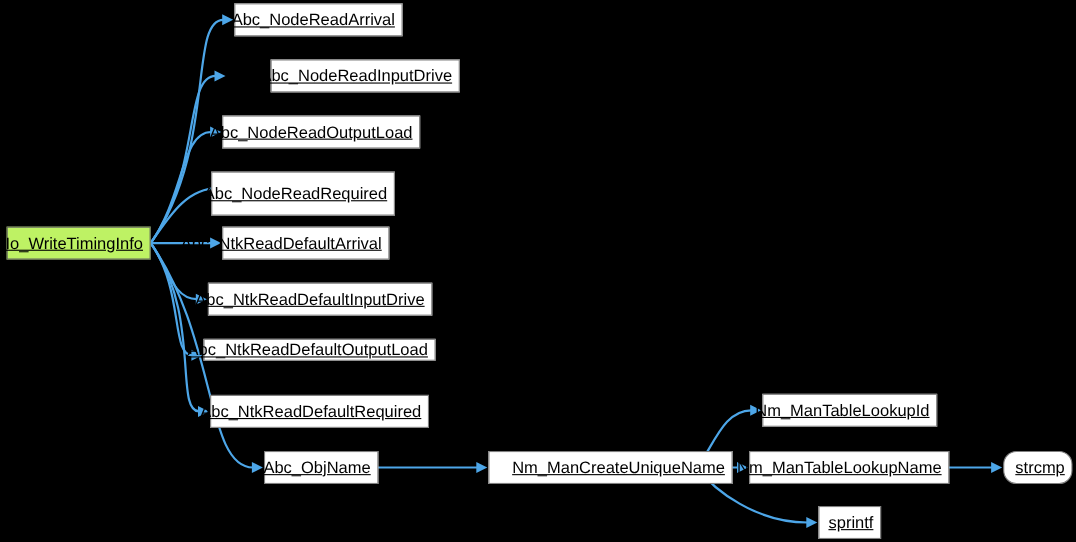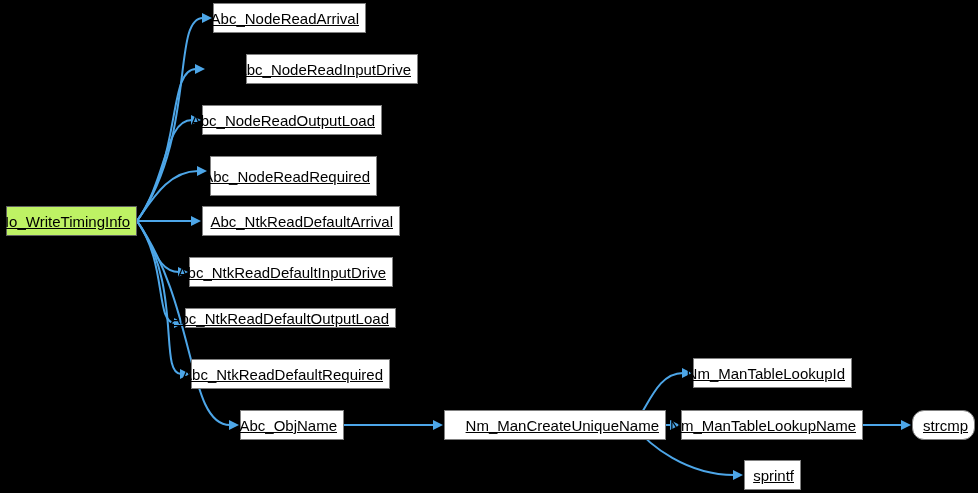--- a/index.html
+++ b/index.html
@@ -116,24 +116,24 @@
       </div>
       <div class="node" style="left: 213px; top: 3px; width: 153px; height: 30px;">
         <span class="node-label">Abc_NodeReadArrival</span>
       </div>
       <div class="node" style="left: 206px; top: 54px; width: 172px; height: 30px; margin-left: 40px;">
         <span class="node-label">Abc_NodeReadInputDrive</span>
       </div>
       <div class="node" style="left: 202px; top: 105px; width: 180px; height: 30px;">
         <span class="node-label">Abc_NodeReadOutputLoad</span>
       </div>
-      <div class="node" style="left: 210px; top: 156px; width: 167px; height: 40px; padding-left: 47px;">
+      <div class="node" style="left: 192px; top: 156px; width: 167px; height: 40px; padding-left: 47px;">
         <span class="node-label">Abc_NodeReadRequired</span>
       </div>
-      <div class="node" style="left: 202px; top: 206px; width: 198px; height: 30px;">
+      <div class="node" style="left: 202px; top: 206px; width: 152px; height: 30px;">
         <span class="node-label">Abc_NtkReadDefaultArrival</span>
       </div>
       <div class="node" style="left: 189px; top: 257px; width: 204px; height: 30px;">
         <span class="node-label">Abc_NtkReadDefaultInputDrive</span>
       </div>
       <div class="node" style="left: 185px; top: 308px; width: 211px; height: 20px;">
         <span class="node-label">Abc_NtkReadDefaultOutputLoad</span>
       </div>
       <div class="node" style="left: 191px; top: 359px; width: 199px; height: 30px;">
         <span class="node-label">Abc_NtkReadDefaultRequired</span>

